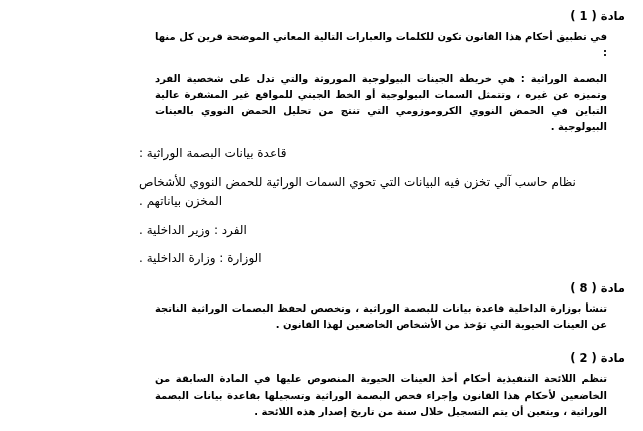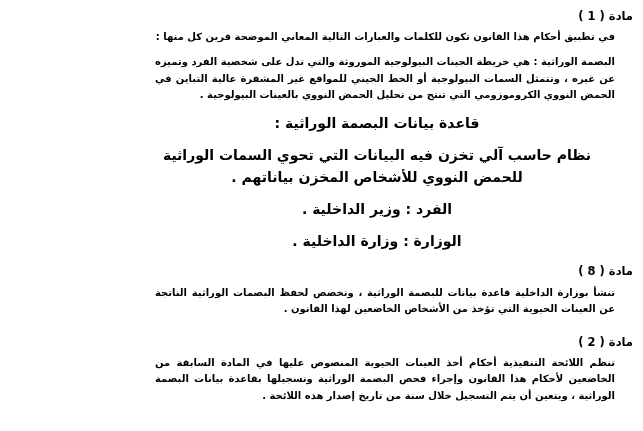--- a/index.html
+++ b/index.html
@@ -12,21 +12,21 @@
     height: 431px;
     font-family: "DejaVu Sans", "Liberation Sans", sans-serif;
     color: #000000;
     overflow: hidden;
   }
   .page {
     position: relative;
     width: 526px;
     height: 431px;
     box-sizing: border-box;
-    padding: 8px 6px 8px 14px;
+    padding: 8px 14px 8px 14px;
     direction: rtl;
     text-align: right;
   }
   .article-heading {
     font-size: 11.5px;
     font-weight: bold;
     line-height: 1.5;
     margin: 0 0 4px 0;
     padding: 0 4px 0 0;
   }
@@ -36,26 +36,26 @@
     line-height: 1.62;
     margin: 0 0 9px 16px;
     padding: 0 22px 0 8px;
     text-align: justify;
     text-justify: inter-word;
   }
   .para.last-of-block {
     margin-bottom: 11px;
   }
   .para-short {
-    font-size: 14px;
-    font-weight: bold;
+    font-size: 12px;
+    font-weight: normal;
     line-height: 1.62;
     margin: 0 0 9px 0;
     padding: 0 22px 0 8px;
-    text-align: center;
+    text-align: left;
   }
   .block {
     margin-bottom: 2px;
   }
   .spacer-sm { height: 2px; }
   .spacer-md { height: 6px; }
 </style>
 </head>
 <body>
 

